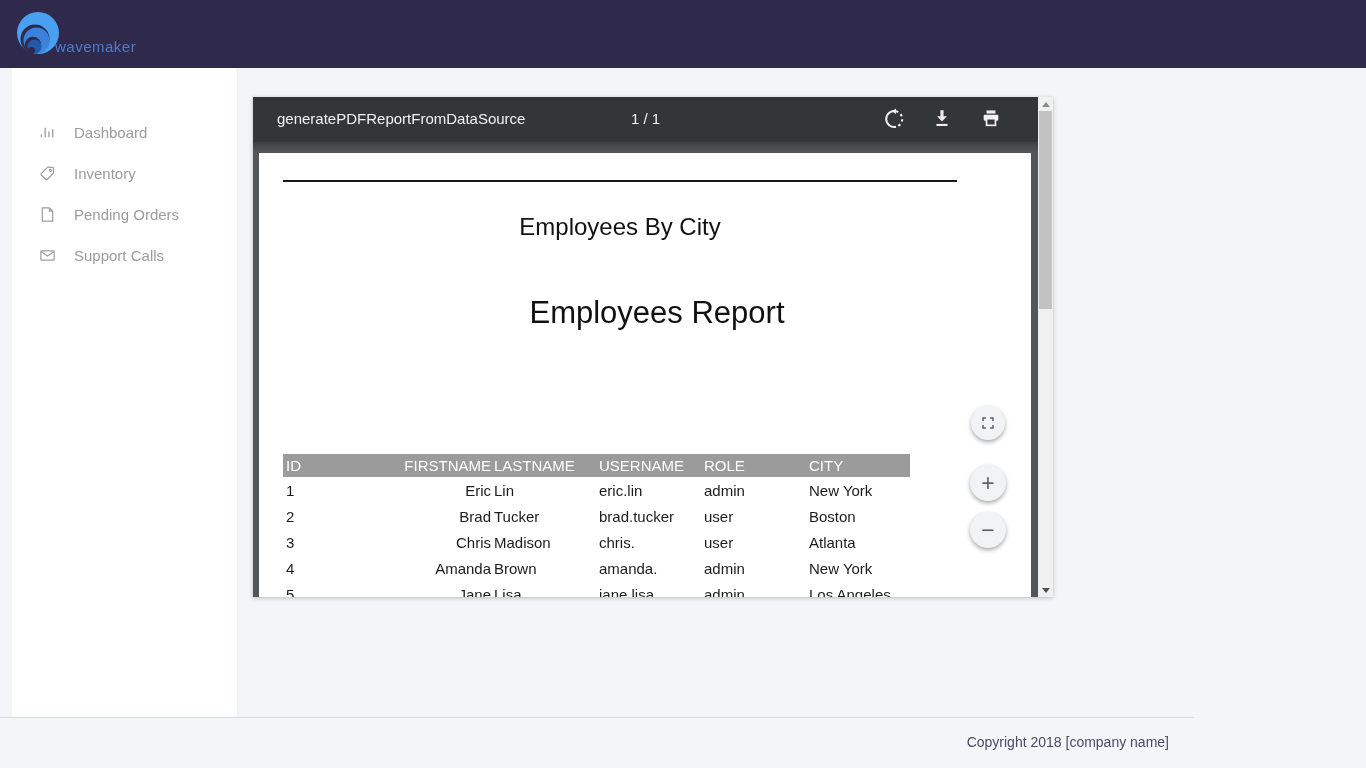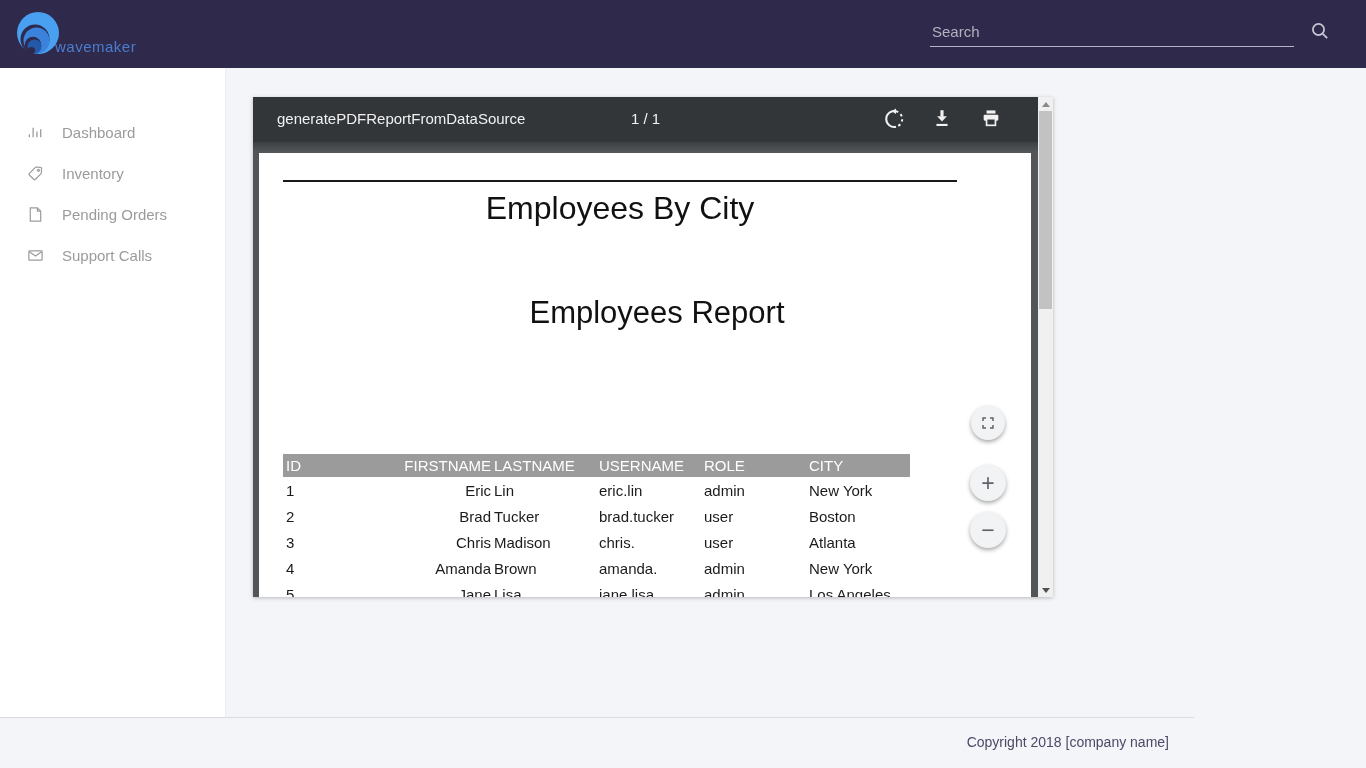--- a/index.html
+++ b/index.html
@@ -17,21 +17,21 @@
   .search-wrap { position:absolute; right:36px; top:18px; display:flex;
     align-items:flex-start; }
   .search-input { width:364px; height:29px; background:transparent; border:none;
     border-bottom:1px solid #B5B2C4; outline:none; color:#E8E6F0;
     font-size:15px; padding:6px 2px 8px; font-family:"Liberation Sans",sans-serif; }
   .search-input::placeholder { color:#B3B0C0; }
   .search-btn { margin-left:16px; margin-top:3px; background:none; border:none;
     cursor:pointer; padding:0; }
 
   
-  .sidebar { position:absolute; left:0; top:68px; width:226px; height:649px;
+  .sidebar { position:absolute; left:12px; top:68px; width:226px; height:649px;
     background:#FFFFFF; border-right:1px solid #ECEEF1; padding-top:44px; }
   .nav-item { display:flex; align-items:center; height:41px; padding-left:27px;
     cursor:pointer; }
   .nav-icon { width:17px; height:17px; margin-right:18px; flex:0 0 17px; }
   .nav-label { color:#9B9B9B; font-size:15px; }
 
   
   .main { position:absolute; left:227px; top:68px; width:1139px; height:649px; }
   .pdf-viewer { position:absolute; left:26px; top:29px; width:800px; height:500px;
     background:#525659; box-shadow:0 1px 4px rgba(0,0,0,.25); }
@@ -44,22 +44,22 @@
   .tb-icon { position:absolute; top:11px; width:22px; height:22px; border:none;
     background:none; cursor:pointer; padding:0; }
   .tb-rotate { left:630px; } .tb-download { left:678px; } .tb-print { left:727px; }
   .pdf-shade { position:absolute; left:0; top:45px; width:785px; height:10px;
     background:linear-gradient(#3c4043, #525659); }
 
   .pdf-page { position:absolute; left:6px; top:56px; width:772px; height:444px;
     background:#FFFFFF; overflow:hidden; }
   .doc-rule { position:absolute; left:24px; top:27px; width:674px; height:0;
     border-top:2px solid #1A1A1A; }
-  .doc-heading { position:absolute; left:24px; top:37px; width:674px;
-    text-align:center; font-size:32px; color:#111; }
+  .doc-heading { position:absolute; left:24px; top:60px; width:674px;
+    text-align:center; font-size:24px; color:#111; }
   .doc-report-title { position:absolute; left:12px; top:142px; width:772px;
     text-align:center; font-size:31px; color:#111; }
   .report-table { position:absolute; left:24px; top:301px; width:627px;
     border-collapse:collapse; table-layout:fixed; }
   .report-table th { background:#9B9B9B; color:#FFFFFF; font-weight:normal;
     text-align:left; font-size:15px; height:23px; padding:0 0 0 3px;
     white-space:nowrap; overflow:hidden; }
   .report-table td { font-size:15px; color:#1B1B1B; height:26px;
     padding:0 0 0 3px; white-space:nowrap; overflow:hidden; }
   .report-table th:nth-child(1), .report-table td:nth-child(1) { width:104px; }
@@ -103,29 +103,20 @@
   <div class="brand">
     <svg class="logo" viewBox="0 0 50 50">
       <circle cx="25" cy="24" r="21" fill="#49A0F1"></circle>
       <circle cx="22" cy="30" r="14.5" fill="#2F2A4C"></circle>
       <circle cx="23.5" cy="31.5" r="13" fill="#3B82DC"></circle>
       <circle cx="20" cy="36" r="8.2" fill="#2F2A4C"></circle>
       <circle cx="21.5" cy="37.5" r="7" fill="#2458A8"></circle>
       <circle cx="18.5" cy="41.5" r="3.6" fill="#2F2A4C"></circle>
     </svg>
     <span class="brand-name">wavemaker</span>
-  </div>
-  <div class="search-wrap">
-    <input class="search-input" type="text" placeholder="Search" style="">
-    <button class="search-btn" aria-label="search">
-      <svg width="20" height="20" viewBox="0 0 20 20" fill="none" stroke="#CBC8D6" stroke-width="1.7">
-        <circle cx="8.5" cy="8.5" r="5.6"></circle>
-        <line x1="12.8" y1="12.8" x2="17.2" y2="17.2"></line>
-      </svg>
-    </button>
   </div>
 </header>
 
 <aside class="sidebar">
   <div class="nav-item">
     <svg class="nav-icon" viewBox="0 0 18 18" fill="none" stroke="#9D9D9D" stroke-width="1.4">
       <path d="M2.5 14 V11"></path>
         <path d="M6.5 14 V4"></path>
         <path d="M10.5 14 V8"></path>
         <path d="M14.5 14 V5.5"></path>

